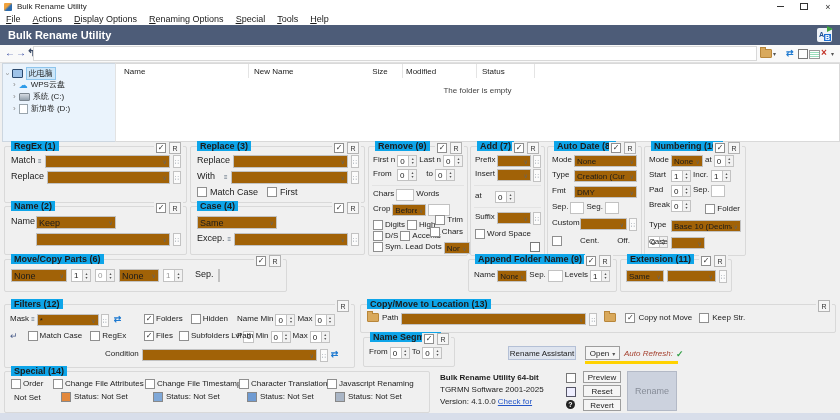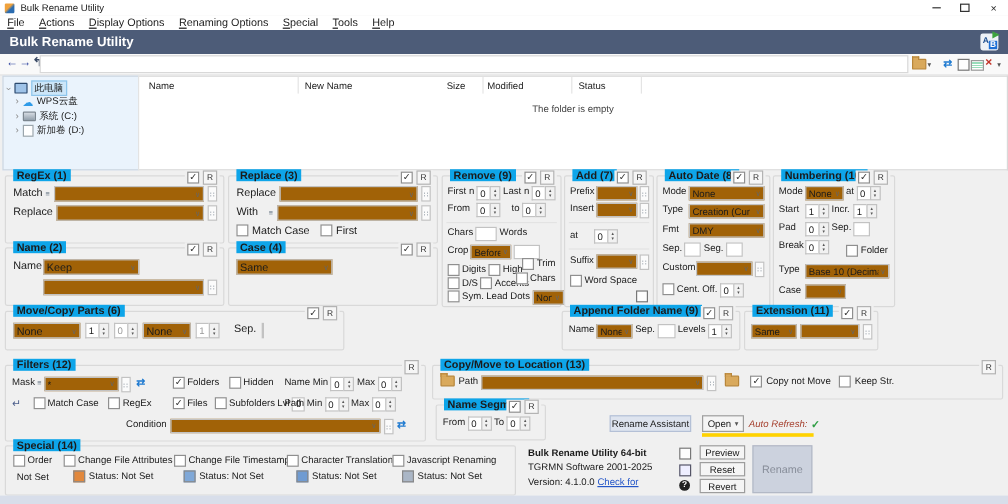--- a/index.html
+++ b/index.html
@@ -364,21 +364,21 @@
       <span class="lbl">Sep.</span>
       <span class="inp" style="width:14px"></span>
       <span class="lbl">Seg.</span>
       <span class="inp" style="width:14px"></span>
     </div>
     <div class="row" style="left:4px;top:71px;right:4px;gap:2px">
       <span class="lbl" style="width:26px">Custom</span>
       <span class="combo grow"></span>
       <span class="handle"></span>
     </div>
-    <div class="row" style="left:4px;top:89px;gap:2px">
+    <div class="row" style="left:4px;top:89px;gap:18px">
       <span class="cb"></span>
         <span class="lbl">Cent.</span>
       <span class="lbl">Off.</span>
       <span class="spin">
           <span class="sv">0</span>
           <span class="sb"></span>
         </span>
     </div>
   </div>
 
@@ -464,20 +464,26 @@
   <div class="gb" style="left:190px;top:206px;width:173px;height:47px">
     <span class="gbt">Case (4)</span>
     <span class="gbr">
         <span class="cb on"></span>
         <span class="rbtn">R</span>
       </span>
     <div class="row" style="left:6px;top:9px">
       <span class="combo" style="width:80px">
           <span class="cv">Same</span>
         </span>
+    </div>
+    <div class="row" style="left:6px;top:26px;right:5px">
+      <span class="lbl">Excep.</span>
+      <span class="tags"></span>
+      <span class="combo grow"></span>
+      <span class="handle"></span>
     </div>
   </div>
 
   <div class="gb" style="left:4px;top:259px;width:281px;height:31px">
     <span class="gbt">Move/Copy Parts (6)</span>
     <span class="gbr">
         <span class="cb on"></span>
         <span class="rbtn">R</span>
       </span>
     <div class="row" style="left:6px;top:9px;right:6px;gap:4px">

